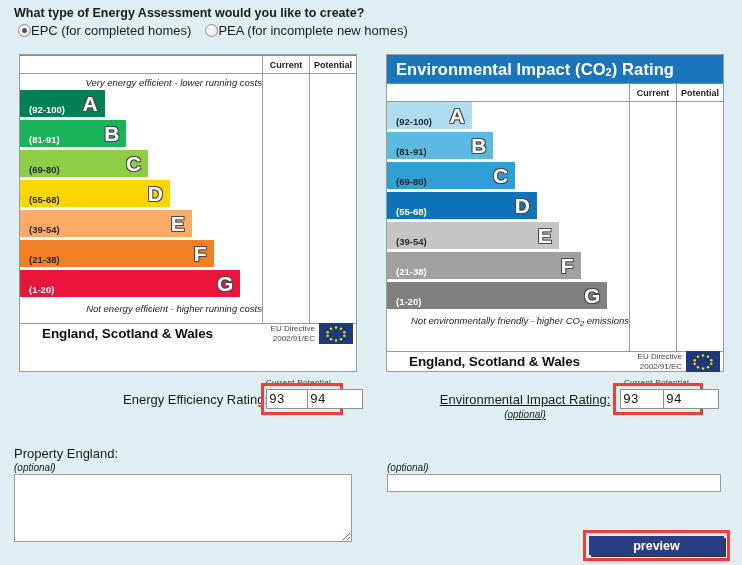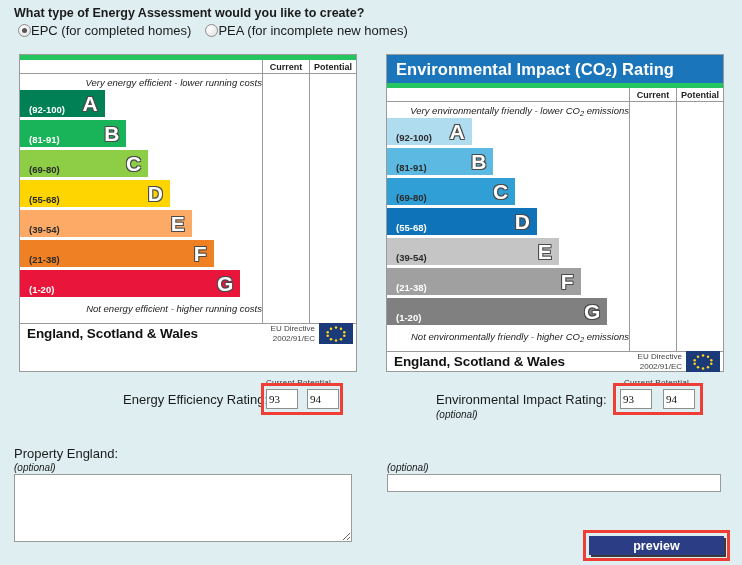--- a/index.html
+++ b/index.html
@@ -48,21 +48,21 @@
     height: 28px; background: #1b75bb; color: #ffffff;
     font-size: 16.5px; font-weight: bold;
     display: flex; align-items: center; padding-left: 9px;
     letter-spacing: .1px;
   }
   .chart-title sub { font-size: 11px; vertical-align: baseline; position: relative; top: 3px; }
 
   .hdr-row {
     display: flex; height: 19px;
     border-bottom: 1px solid #9a9a9a;
-    border-top: 5px solid #22c55e;
+    border-top: 1px solid #22c55e;
   }
   .hdr-blank { flex: 1; }
   .hdr-cell {
     width: 47px; flex: none;
     border-left: 1px solid #9a9a9a;
     font-size: 9px; font-weight: bold; color: #222;
     display: flex; align-items: center; justify-content: center;
   }
 
   .body-row { display: flex; height: 249px; }
@@ -94,21 +94,21 @@
   }
   .bar.dark .rng { color: #ffffff; }
   .bar.lite .rng { color: #2b2b2b; }
 
   .foot-row {
     display: flex; align-items: center; height: 20px;
     border-top: 1px solid #9a9a9a;
   }
   .foot-left {
     flex: 1; font-size: 13.5px; font-weight: bold; color: #111;
-    padding-left: 7px; letter-spacing: -.1px;
+    padding-left: 22px; letter-spacing: -.1px;
   }
   .eu-text {
     font-size: 8px; color: #444; text-align: right; line-height: 9.5px;
     padding-right: 4px; white-space: nowrap;
   }
   .eu-flag {
     width: 34px; height: 21px; background: #1b3a7a; flex: none;
     margin-right: 3px; position: relative;
   }
   .eu-flag svg { position: absolute; left: 0; top: 0; }
@@ -120,22 +120,22 @@
 
   .cp-mini {
     position: absolute; font-size: 8px; color: #333; white-space: nowrap;
     letter-spacing: .3px;
   }
 
   .hl-box {
     position: absolute; border: 3px solid #ef3e36; background: transparent;
   }
   .num-input {
-    width: 32px; height: 20px; border: 1px solid #8f8f8f; background: #fff;
-    font-size: 11px; font-family: Liberation Serif, serif;
+    width: 56px; height: 20px; border: 1px solid #8f8f8f; background: #fff;
+    font-size: 13px; font-family: Liberation Mono, monospace;
     padding: 0 2px; color: #111; outline: none;
   }
 
   
   .field-label {
     position: absolute; font-size: 13px; color: #1b1b1b;
   }
   .field-opt {
     position: absolute; font-size: 10px; font-style: italic; color: #1b1b1b;
   }
@@ -256,23 +256,20 @@
         <sub>2</sub>
         <span>) Rating</span>
     </div>
     <div class="hdr-row">
       <div class="hdr-blank"></div>
       <div class="hdr-cell">Current</div>
       <div class="hdr-cell">Potential</div>
     </div>
     <div class="body-row">
       <div class="bars-col">
-        <div class="cap">
-          <span>Very environmentally friendly - lower CO</span><sub>2</sub><span> emissions</span>
-        </div>
         <div id="bars-env">
             <div class="bar lite" style="width: 35%; background: rgb(176, 220, 239);">
               <span class="rng">(92-100)</span>
               <span class="ltr">A</span>
             </div>
             <div class="bar lite" style="width: 44%; background: rgb(91, 185, 226);">
               <span class="rng">(81-91)</span>
               <span class="ltr">B</span>
             </div>
             <div class="bar lite" style="width: 53%; background: rgb(47, 159, 214);">
@@ -331,21 +328,21 @@
   <div class="cp-mini" style="left:266px; top:378px;">Current  Potential</div>
   <div class="rating-group" style="left:112px; top:392px;">
     <div class="rg-label" style="width:148px;margin-left:8px;">Energy Efficiency Rating:</div>
   </div>
   <div class="hl-box" style="left:261px; top:383px; width:82px; height:32px;"></div>
   <input class="num-input" style="position: absolute; left: 266px; top: 389px;" value="93">
   <input class="num-input" style="position: absolute; left: 307px; top: 389px;" value="94">
 
   <div class="cp-mini" style="left:624px; top:378px;">Current  Potential</div>
   <div class="rating-group" style="left:436px; top:392px;">
-    <div class="rg-label" style="width:178px; text-align:left;">
+    <div class="rg-label" style="width:178px; text-align:center;text-decoration:underline;">
       <span>Environmental Impact Rating:</span>
       <span class="rg-opt">(optional)</span>
     </div>
   </div>
   <div class="hl-box" style="left:613px; top:383px; width:90px; height:32px;"></div>
   <input class="num-input" style="position: absolute; left: 620px; top: 389px;" value="93">
   <input class="num-input" style="position: absolute; left: 663px; top: 389px;" value="94">
 
   <div class="field-label" style="left:14px; top:446px;">Property England:</div>
   <div class="field-opt" style="left:14px; top:462px;">(optional)</div>

